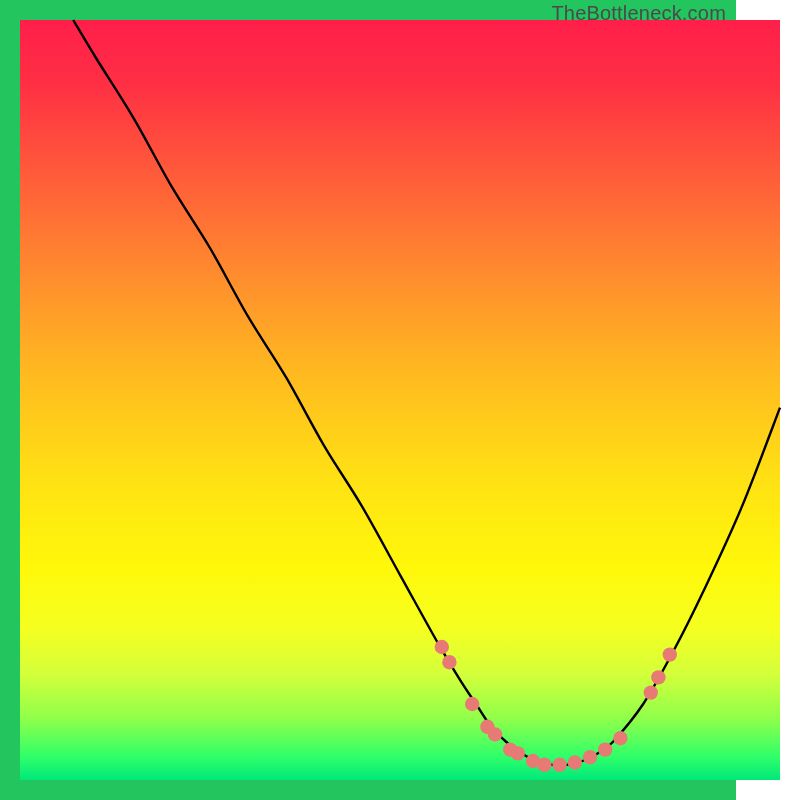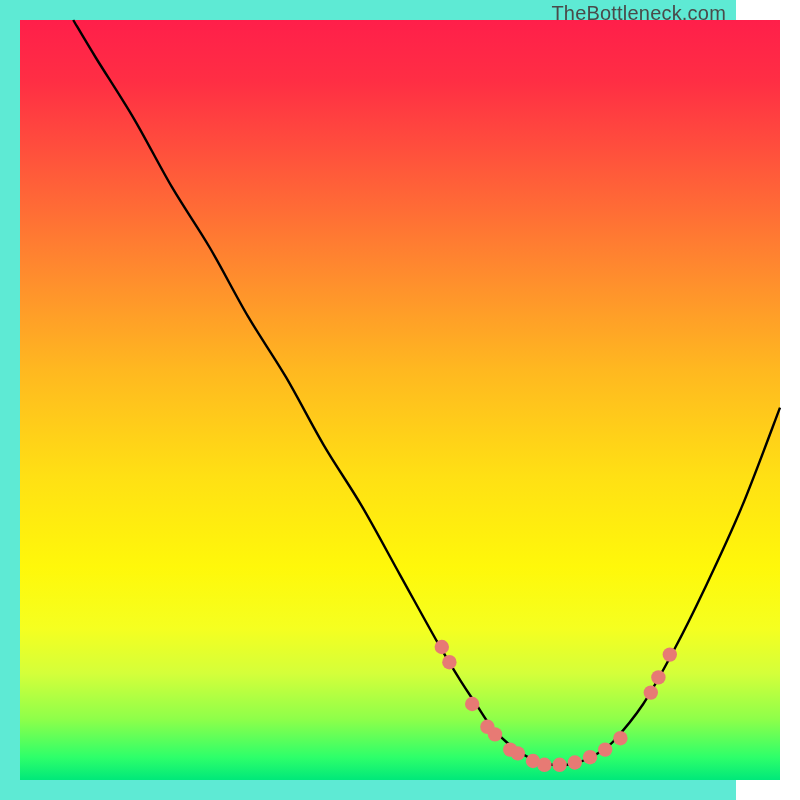--- a/index.html
+++ b/index.html
@@ -1,21 +1,21 @@
 <!DOCTYPE html>
 <html><head>
 <meta charset="utf-8">
 <style>
   * { margin: 0; padding: 0; box-sizing: border-box; }
   html, body { width: 800px; height: 800px; overflow: hidden; background: #fff; }
   .chart-container {
     position: relative;
     width: 736px;
     height: 800px;
-    background: #5eead4;
+    background: #22c55e;
   }
   .plot-area {
     position: absolute;
     left: 20px;
     top: 20px;
     width: 760px;
     height: 760px;
     background: linear-gradient(to bottom,
       #ff1f4a 0%,
       #ff2e44 8%,

